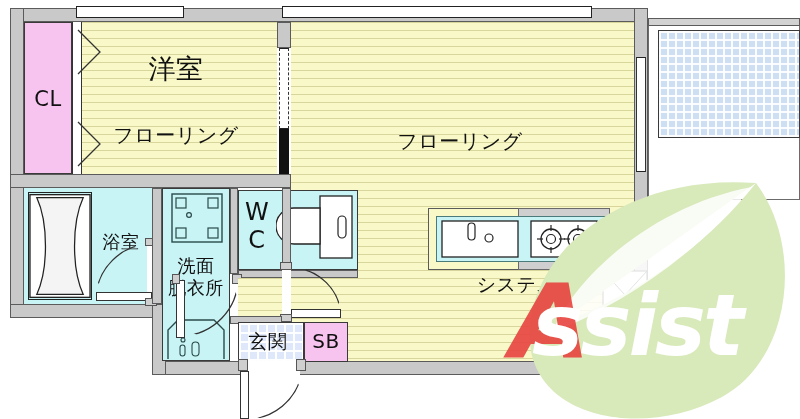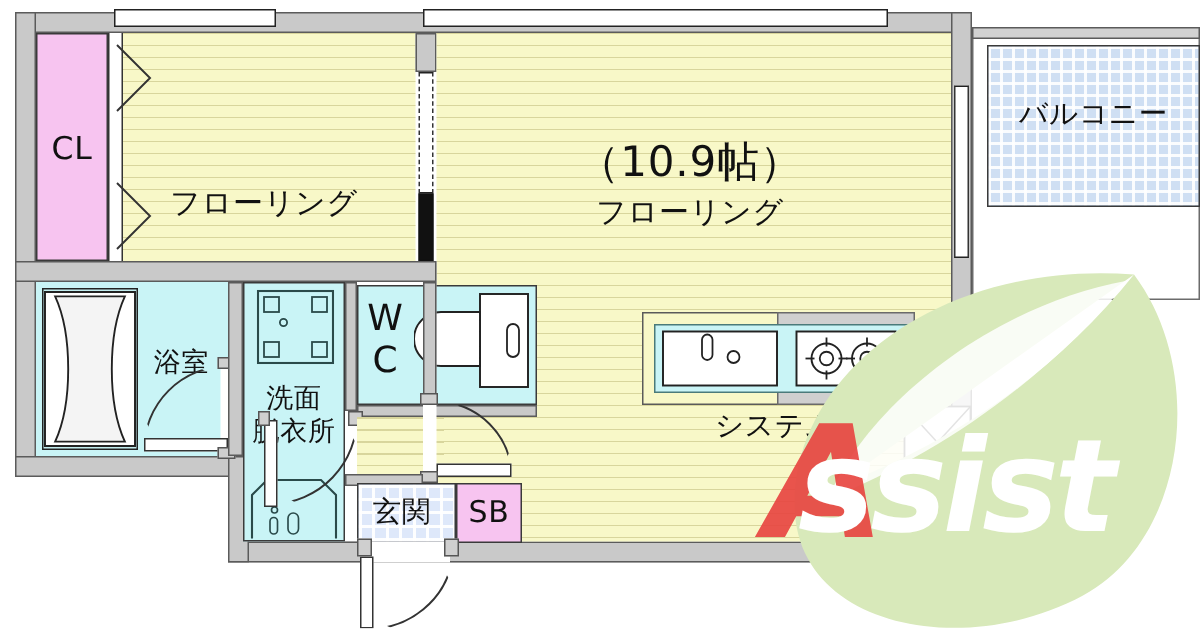--- a/index.html
+++ b/index.html
@@ -74,36 +74,35 @@
 
   <div class="room floor-pink outline" style="left:24px;top:22px;width:48px;height:152px;"></div>
 
   <div class="gap" style="left:72px;top:22px;width:10px;height:152px;border-left:1px solid #333;border-right:1px solid #333;box-sizing:border-box;"></div>
   <svg style="position:absolute;left:72px;top:22px;width:36px;height:152px;" viewBox="0 0 36 152">
     <polyline points="6,8 28,30 6,52" fill="none" stroke="#333" stroke-width="1.3"></polyline>
     <polyline points="6,100 28,122 6,144" fill="none" stroke="#333" stroke-width="1.3"></polyline>
   </svg>
   <div class="lbl" style="left:24px;top:88px;width:48px;font-size:21px;">CL</div>
 
+  <div class="lbl" style="left:96px;top:55px;width:160px;font-size:27px;">洋室</div>
   <div class="lbl" style="left:86px;top:125px;width:180px;font-size:20px;">フローリング</div>
 
   <div class="wall" style="left:277px;top:22px;width:14px;height:26px;"></div>
   <div class="fixture" style="left:279px;top:48px;width:10px;height:81px;border-style:solid;border-left:1px dashed #333;border-right:1px dashed #333;background:#fff;"></div>
   <div style="position:absolute;left:279px;top:129px;width:10px;height:45px;background:#111;border:1px solid #111;box-sizing:border-box;"></div>
 
   <div class="room floor-wood" style="left:291px;top:22px;width:343px;height:339px;"></div>
-  <div class="lbl" style="left:348px;top:93px;width:224px;font-size:28px;">（10.9帖）</div>
   <div class="lbl" style="left:368px;top:131px;width:184px;font-size:20px;">フローリング</div>
 
   <div class="fixture" style="left:636px;top:57px;width:10px;height:115px;background:#fff;border-left:1px solid #333;border-right:1px solid #333;"></div>
 
   <div class="wall thin" style="left:648px;top:18px;width:152px;height:182px;background:#ffffff;border:1px solid #6b6b6b;"></div>
   <div class="wall thin" style="left:648px;top:18px;width:152px;height:8px;background:#d2d2d2;"></div>
   <div class="room floor-balcony outline" style="left:658px;top:30px;width:142px;height:108px;"></div>
-  <div class="lbl" style="left:658px;top:66px;width:142px;font-size:19px;">バルコニー</div>
 
   <div class="wall" style="left:10px;top:174px;width:281px;height:14px;"></div>
 
   <div class="room floor-water" style="left:24px;top:188px;width:128px;height:116px;"></div>
 
   <svg class="fixture open" style="left:28px;top:192px;width:64px;height:108px;" viewBox="0 0 64 108">
     <rect x="1" y="1" width="62" height="106" fill="#ffffff" stroke="#222" stroke-width="1.4"></rect>
     <path d="M8 4 C20 30, 20 78, 8 104 L56 104 C44 78, 44 30, 56 4 Z" fill="#f4f4f4" stroke="#222" stroke-width="1.3"></path>
   </svg>
   <div class="lbl" style="left:92px;top:232px;width:58px;font-size:18px;">浴室</div>

